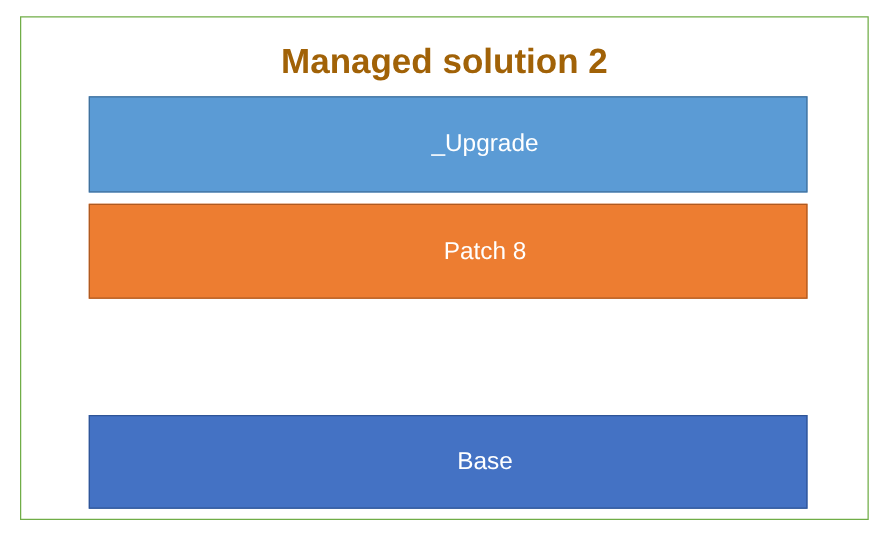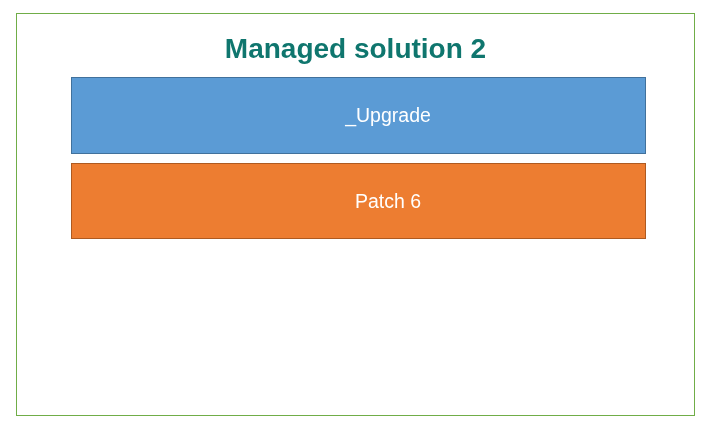--- a/index.html
+++ b/index.html
@@ -27,21 +27,21 @@
   }
   .title {
     position: absolute;
     left: 16px;
     top: 33px;
     width: 679px;
     margin: 0;
     text-align: center;
     font-size: 28px;
     font-weight: bold;
-    color: #0f766e;
+    color: #a16207;
     letter-spacing: 0px;
   }
   .layer {
     position: absolute;
     left: 71px;
     width: 575px;
     box-sizing: border-box;
     border: 1.5px solid transparent; 
     display: flex;
     align-items: center;
@@ -68,18 +68,21 @@
 
   <div class="frame" style="border-color: rgb(112, 173, 71);"></div>
 
   <h1 class="title">Managed solution 2</h1>
 
   <div class="layer layer-1" style="background-color: rgb(91, 155, 213); border-color: rgb(65, 113, 156);">
     <span class="layer-label">_Upgrade</span>
   </div>
 
   <div class="layer layer-2" style="background-color: rgb(237, 125, 49); border-color: rgb(174, 90, 33);">
-    <span class="layer-label">Patch 6</span>
+    <span class="layer-label">Patch 8</span>
   </div>
 
 
+  <div class="layer layer-4" style="background-color: rgb(68, 114, 196); border-color: rgb(47, 85, 151);">
+    <span class="layer-label">Base</span>
+  </div>
 
 </div>
 
 </body></html>

